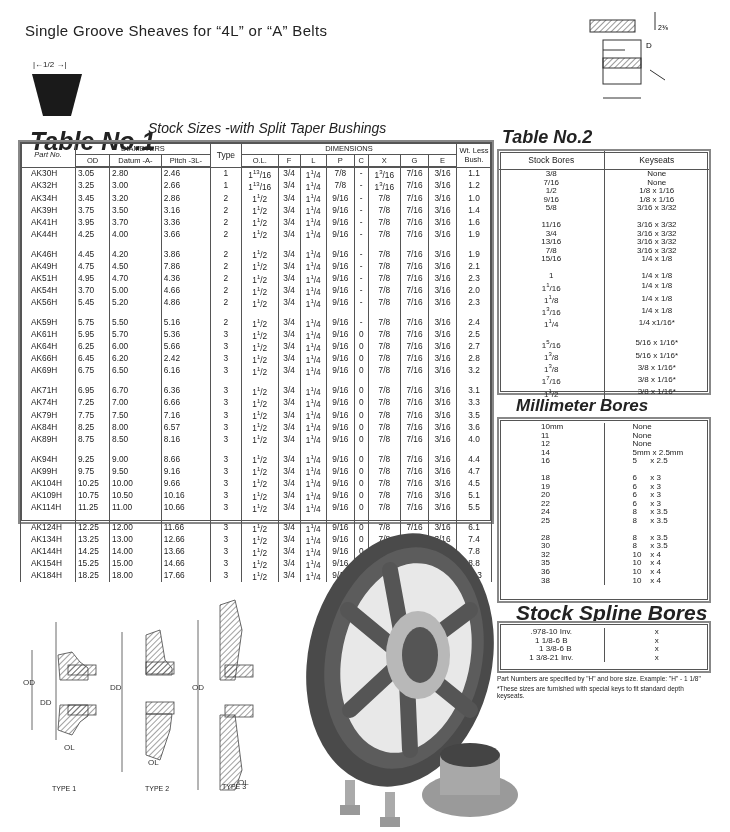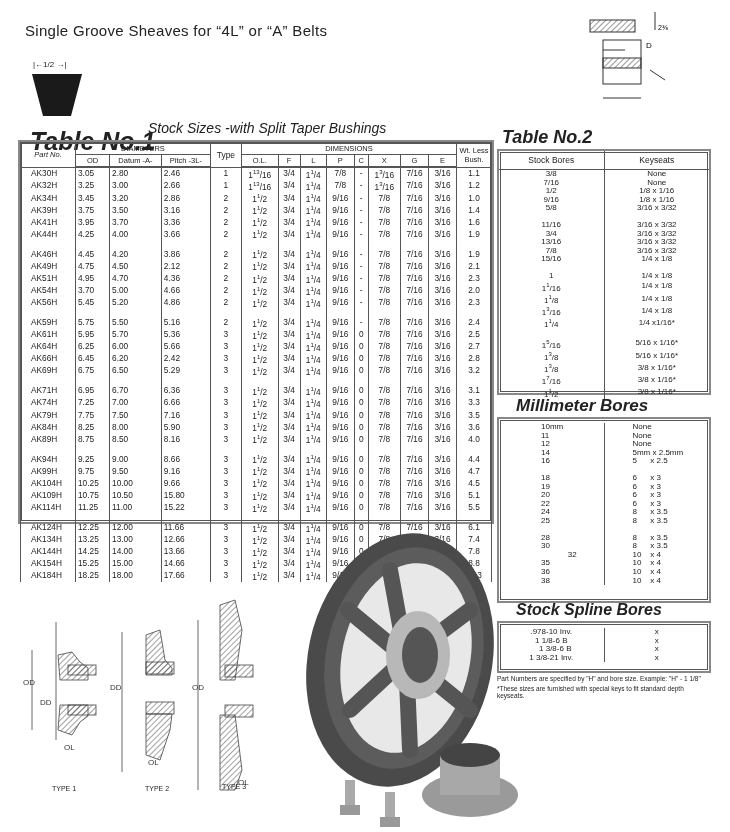--- a/index.html
+++ b/index.html
@@ -6,21 +6,21 @@
   body { width:730px; height:832px; position:relative; overflow:hidden; font-family:"Liberation Sans", sans-serif; color:#222; }
   .abs { position:absolute; }
   .title { left:25px; top:22px; font-size:15px; letter-spacing:0.3px; color:#222; }
   .belt-dim { left:33px; top:60px; font-size:8px; color:#222; }
   .belt-shape { left:32px; top:74px; width:50px; height:42px; background:#1a1a1a; clip-path:polygon(0 0,100% 0,78% 100%,22% 100%); }
   .h-italic { font-style:italic; font-weight:bold; font-family:"Liberation Sans", sans-serif; }
   .t1title { left:30px; top:127px; font-size:25px; }
   .stock-sub { left:148px; top:120px; font-size:14px; font-style:italic; }
   .t2title { left:502px; top:127px; font-size:18px; }
   .mmtitle { left:516px; top:396px; font-size:17px; }
-  .spltitle { left:516px; top:601px; font-size:16px; }
+  .spltitle { left:516px; top:601px; font-size:21px; }
 
   .frame { border:2px solid #888; box-shadow: inset 0 0 0 1px #fff, inset 0 0 0 2px #555; }
   table { border-collapse:collapse; }
   .t1 { left:18px; top:140px; width:472px; height:380px; }
   .t1 table { width:100%; font-size:8.3px; }
   .t1 th { font-weight:normal; border:1px solid #555; padding:1px 2px; font-size:7.5px; }
   .t1 td { border-left:1px solid #555; border-right:1px solid #555; padding:0 2px; line-height:9.3px; text-align:center; white-space:nowrap; }
   .t1 td.part { text-align:left; padding-left:10px; }
   .t1 td.dia { text-align:left; }
   .t1 tr.gap td { height:8px; }
@@ -219,21 +219,21 @@
           <td>-</td>
           <td>7/8</td>
           <td>7/16</td>
           <td>3/16</td>
           <td>1.9</td>
         </tr>
         <tr>
           <td class="part">AK49H</td>
           <td class="dia">4.75</td>
           <td class="dia">4.50</td>
-          <td class="dia">2.12</td>
+          <td class="dia">7.86</td>
           <td>2</td>
           <td>1<sup style="font-size:6px">1</sup>/2</td>
           <td>3/4</td>
           <td>1<sup style="font-size:6px">1</sup>/4</td>
           <td>9/16</td>
           <td>-</td>
           <td>7/8</td>
           <td>7/16</td>
           <td>3/16</td>
           <td>2.1</td>
@@ -363,21 +363,21 @@
           <td>0</td>
           <td>7/8</td>
           <td>7/16</td>
           <td>3/16</td>
           <td>2.8</td>
         </tr>
         <tr>
           <td class="part">AK69H</td>
           <td class="dia">6.75</td>
           <td class="dia">6.50</td>
-          <td class="dia">5.29</td>
+          <td class="dia">6.16</td>
           <td>3</td>
           <td>1<sup style="font-size:6px">1</sup>/2</td>
           <td>3/4</td>
           <td>1<sup style="font-size:6px">1</sup>/4</td>
           <td>9/16</td>
           <td>0</td>
           <td>7/8</td>
           <td>7/16</td>
           <td>3/16</td>
           <td>3.2</td>
@@ -443,21 +443,21 @@
           <td>0</td>
           <td>7/8</td>
           <td>7/16</td>
           <td>3/16</td>
           <td>3.5</td>
         </tr>
         <tr>
           <td class="part">AK84H</td>
           <td class="dia">8.25</td>
           <td class="dia">8.00</td>
-          <td class="dia">5.90</td>
+          <td class="dia">6.57</td>
           <td>3</td>
           <td>1<sup style="font-size:6px">1</sup>/2</td>
           <td>3/4</td>
           <td>1<sup style="font-size:6px">1</sup>/4</td>
           <td>9/16</td>
           <td>0</td>
           <td>7/8</td>
           <td>7/16</td>
           <td>3/16</td>
           <td>3.6</td>
@@ -539,37 +539,37 @@
           <td>0</td>
           <td>7/8</td>
           <td>7/16</td>
           <td>3/16</td>
           <td>4.5</td>
         </tr>
         <tr>
           <td class="part">AK109H</td>
           <td class="dia">10.75</td>
           <td class="dia">10.50</td>
-          <td class="dia">15.80</td>
+          <td class="dia">10.16</td>
           <td>3</td>
           <td>1<sup style="font-size:6px">1</sup>/2</td>
           <td>3/4</td>
           <td>1<sup style="font-size:6px">1</sup>/4</td>
           <td>9/16</td>
           <td>0</td>
           <td>7/8</td>
           <td>7/16</td>
           <td>3/16</td>
           <td>5.1</td>
         </tr>
         <tr>
           <td class="part">AK114H</td>
           <td class="dia">11.25</td>
           <td class="dia">11.00</td>
-          <td class="dia">15.22</td>
+          <td class="dia">10.66</td>
           <td>3</td>
           <td>1<sup style="font-size:6px">1</sup>/2</td>
           <td>3/4</td>
           <td>1<sup style="font-size:6px">1</sup>/4</td>
           <td>9/16</td>
           <td>0</td>
           <td>7/8</td>
           <td>7/16</td>
           <td>3/16</td>
           <td>5.5</td>
@@ -838,21 +838,21 @@
         </tr>
         <tr>
           <td style="white-space: pre;">28</td>
           <td style="white-space: pre;">8      x 3.5</td>
         </tr>
         <tr>
           <td style="white-space: pre;">30</td>
           <td style="white-space: pre;">8      x 3.5</td>
         </tr>
         <tr>
-          <td style="white-space: pre; text-align: center;">32</td>
+          <td style="white-space: pre;">32</td>
           <td style="white-space: pre;">10    x 4</td>
         </tr>
         <tr>
           <td style="white-space: pre;">35</td>
           <td style="white-space: pre;">10    x 4</td>
         </tr>
         <tr>
           <td style="white-space: pre;">36</td>
           <td style="white-space: pre;">10    x 4</td>
         </tr>

